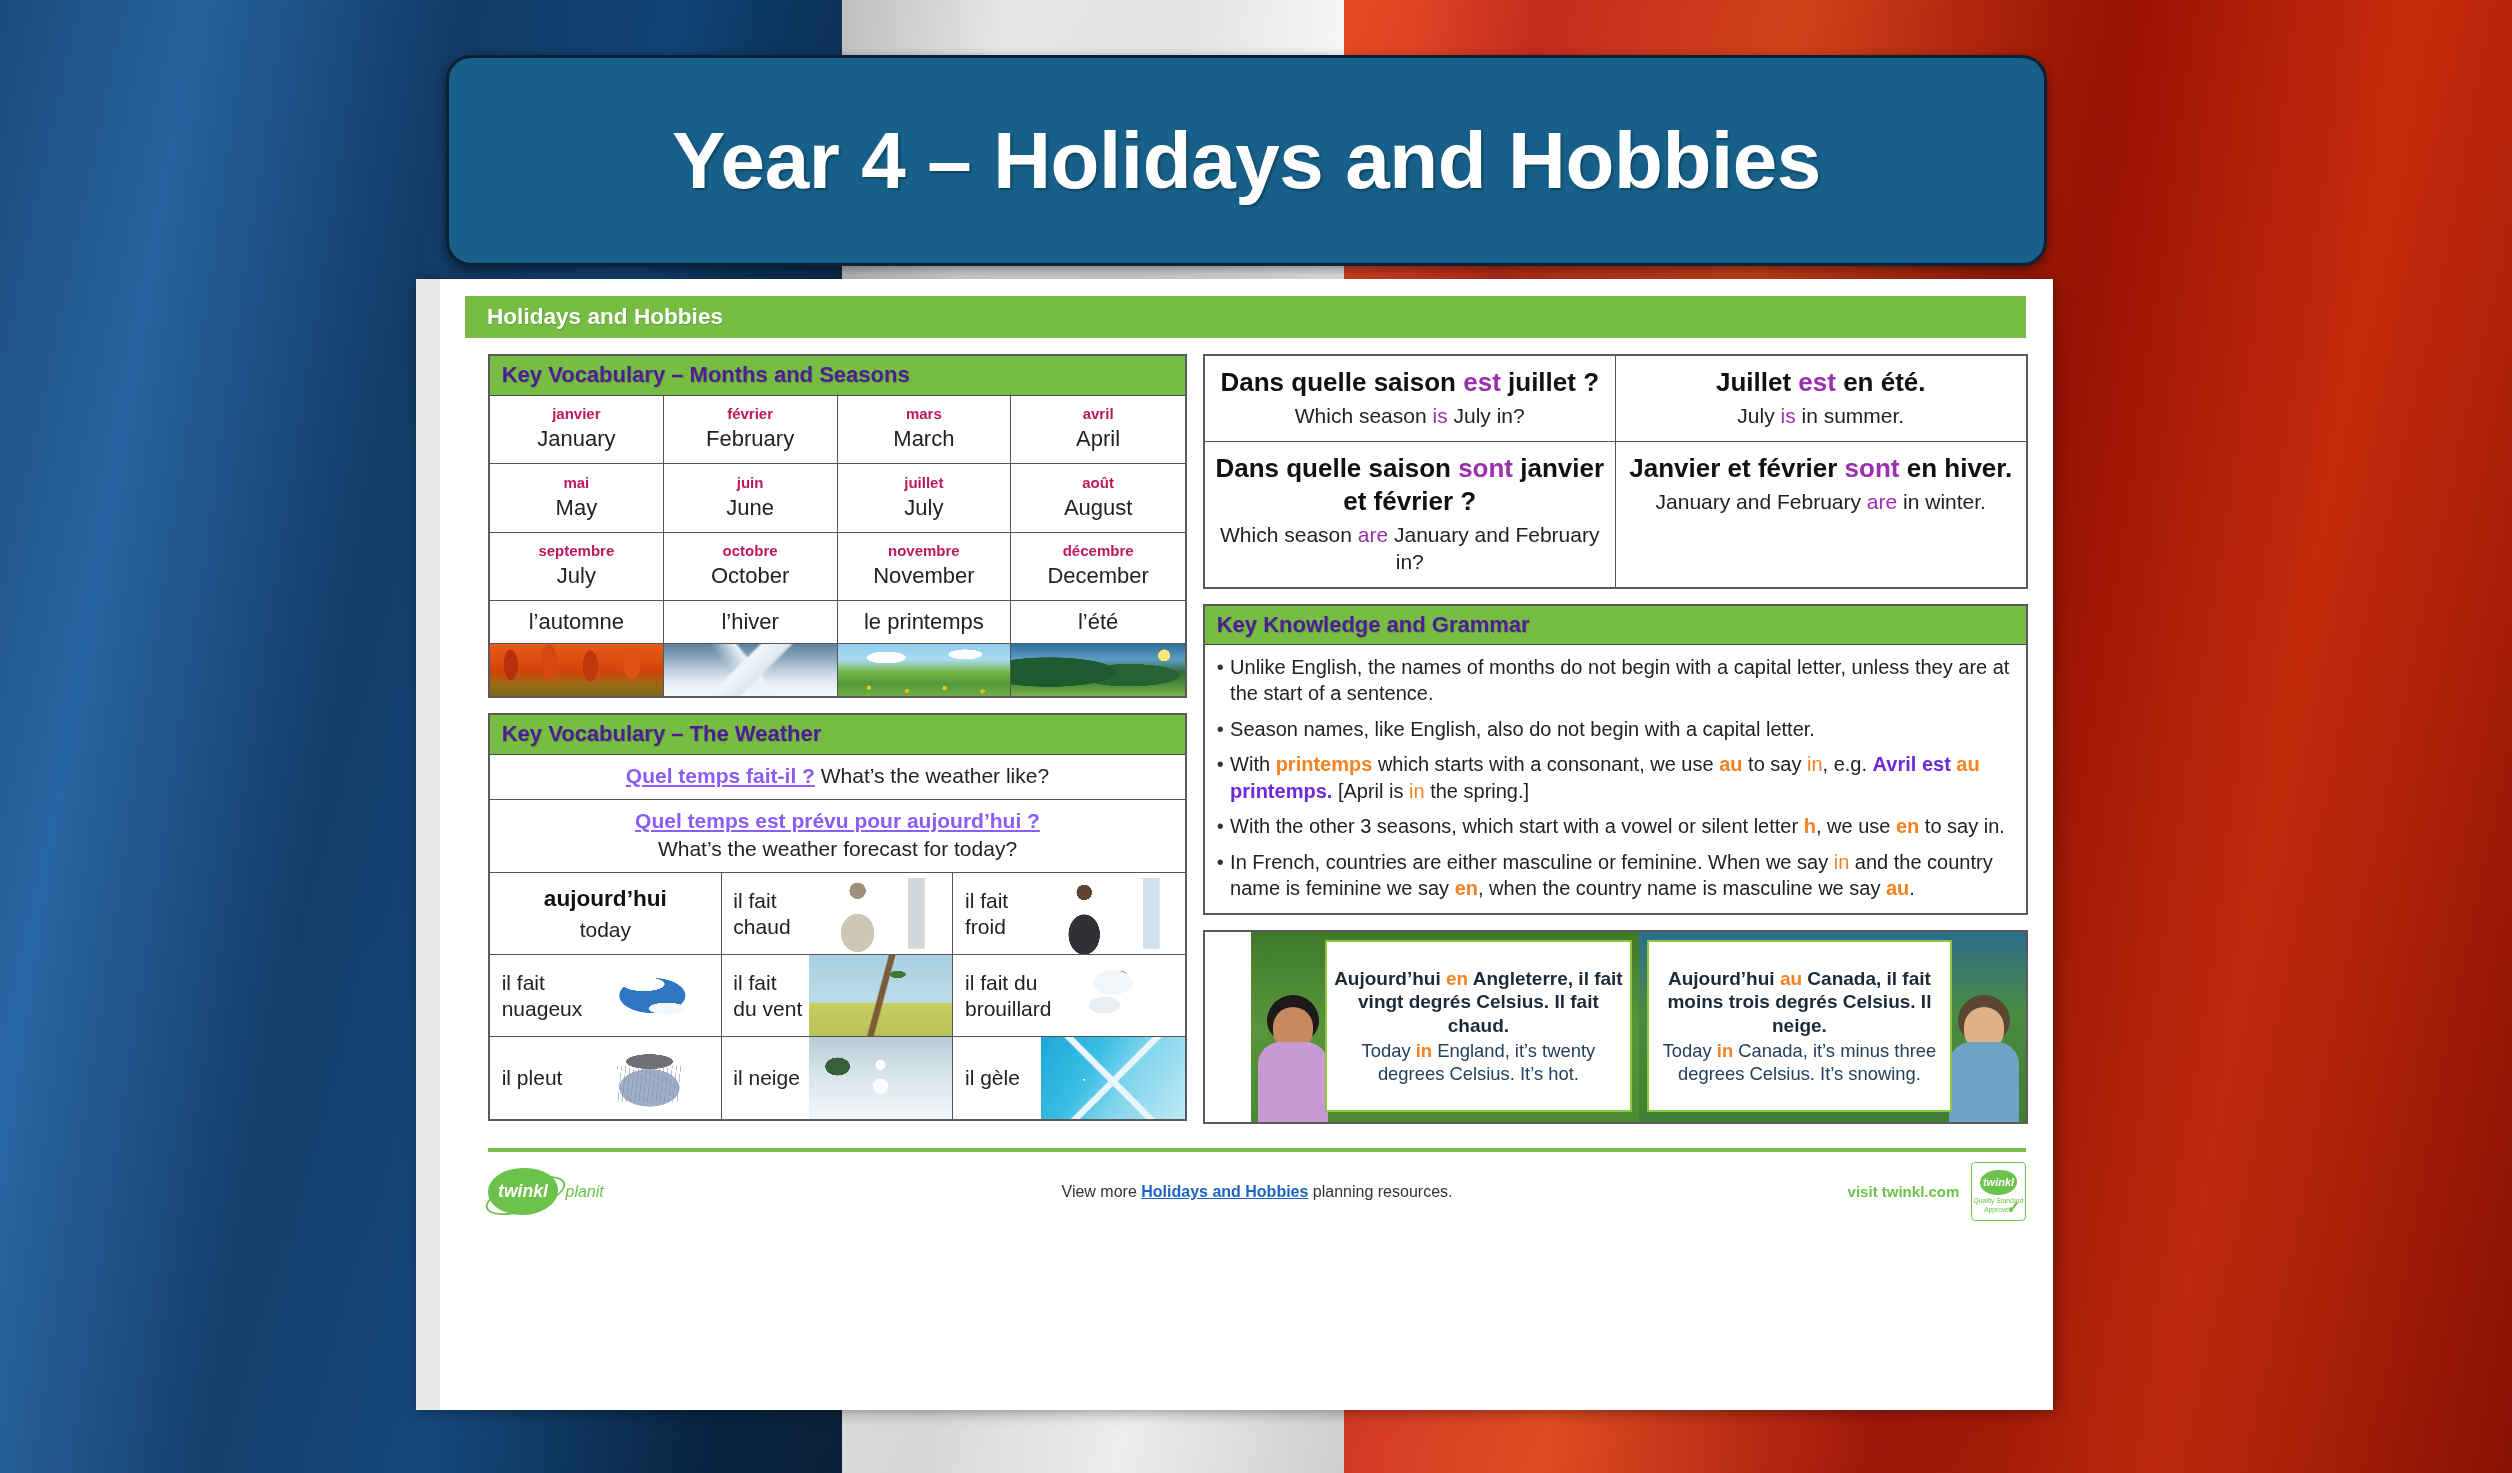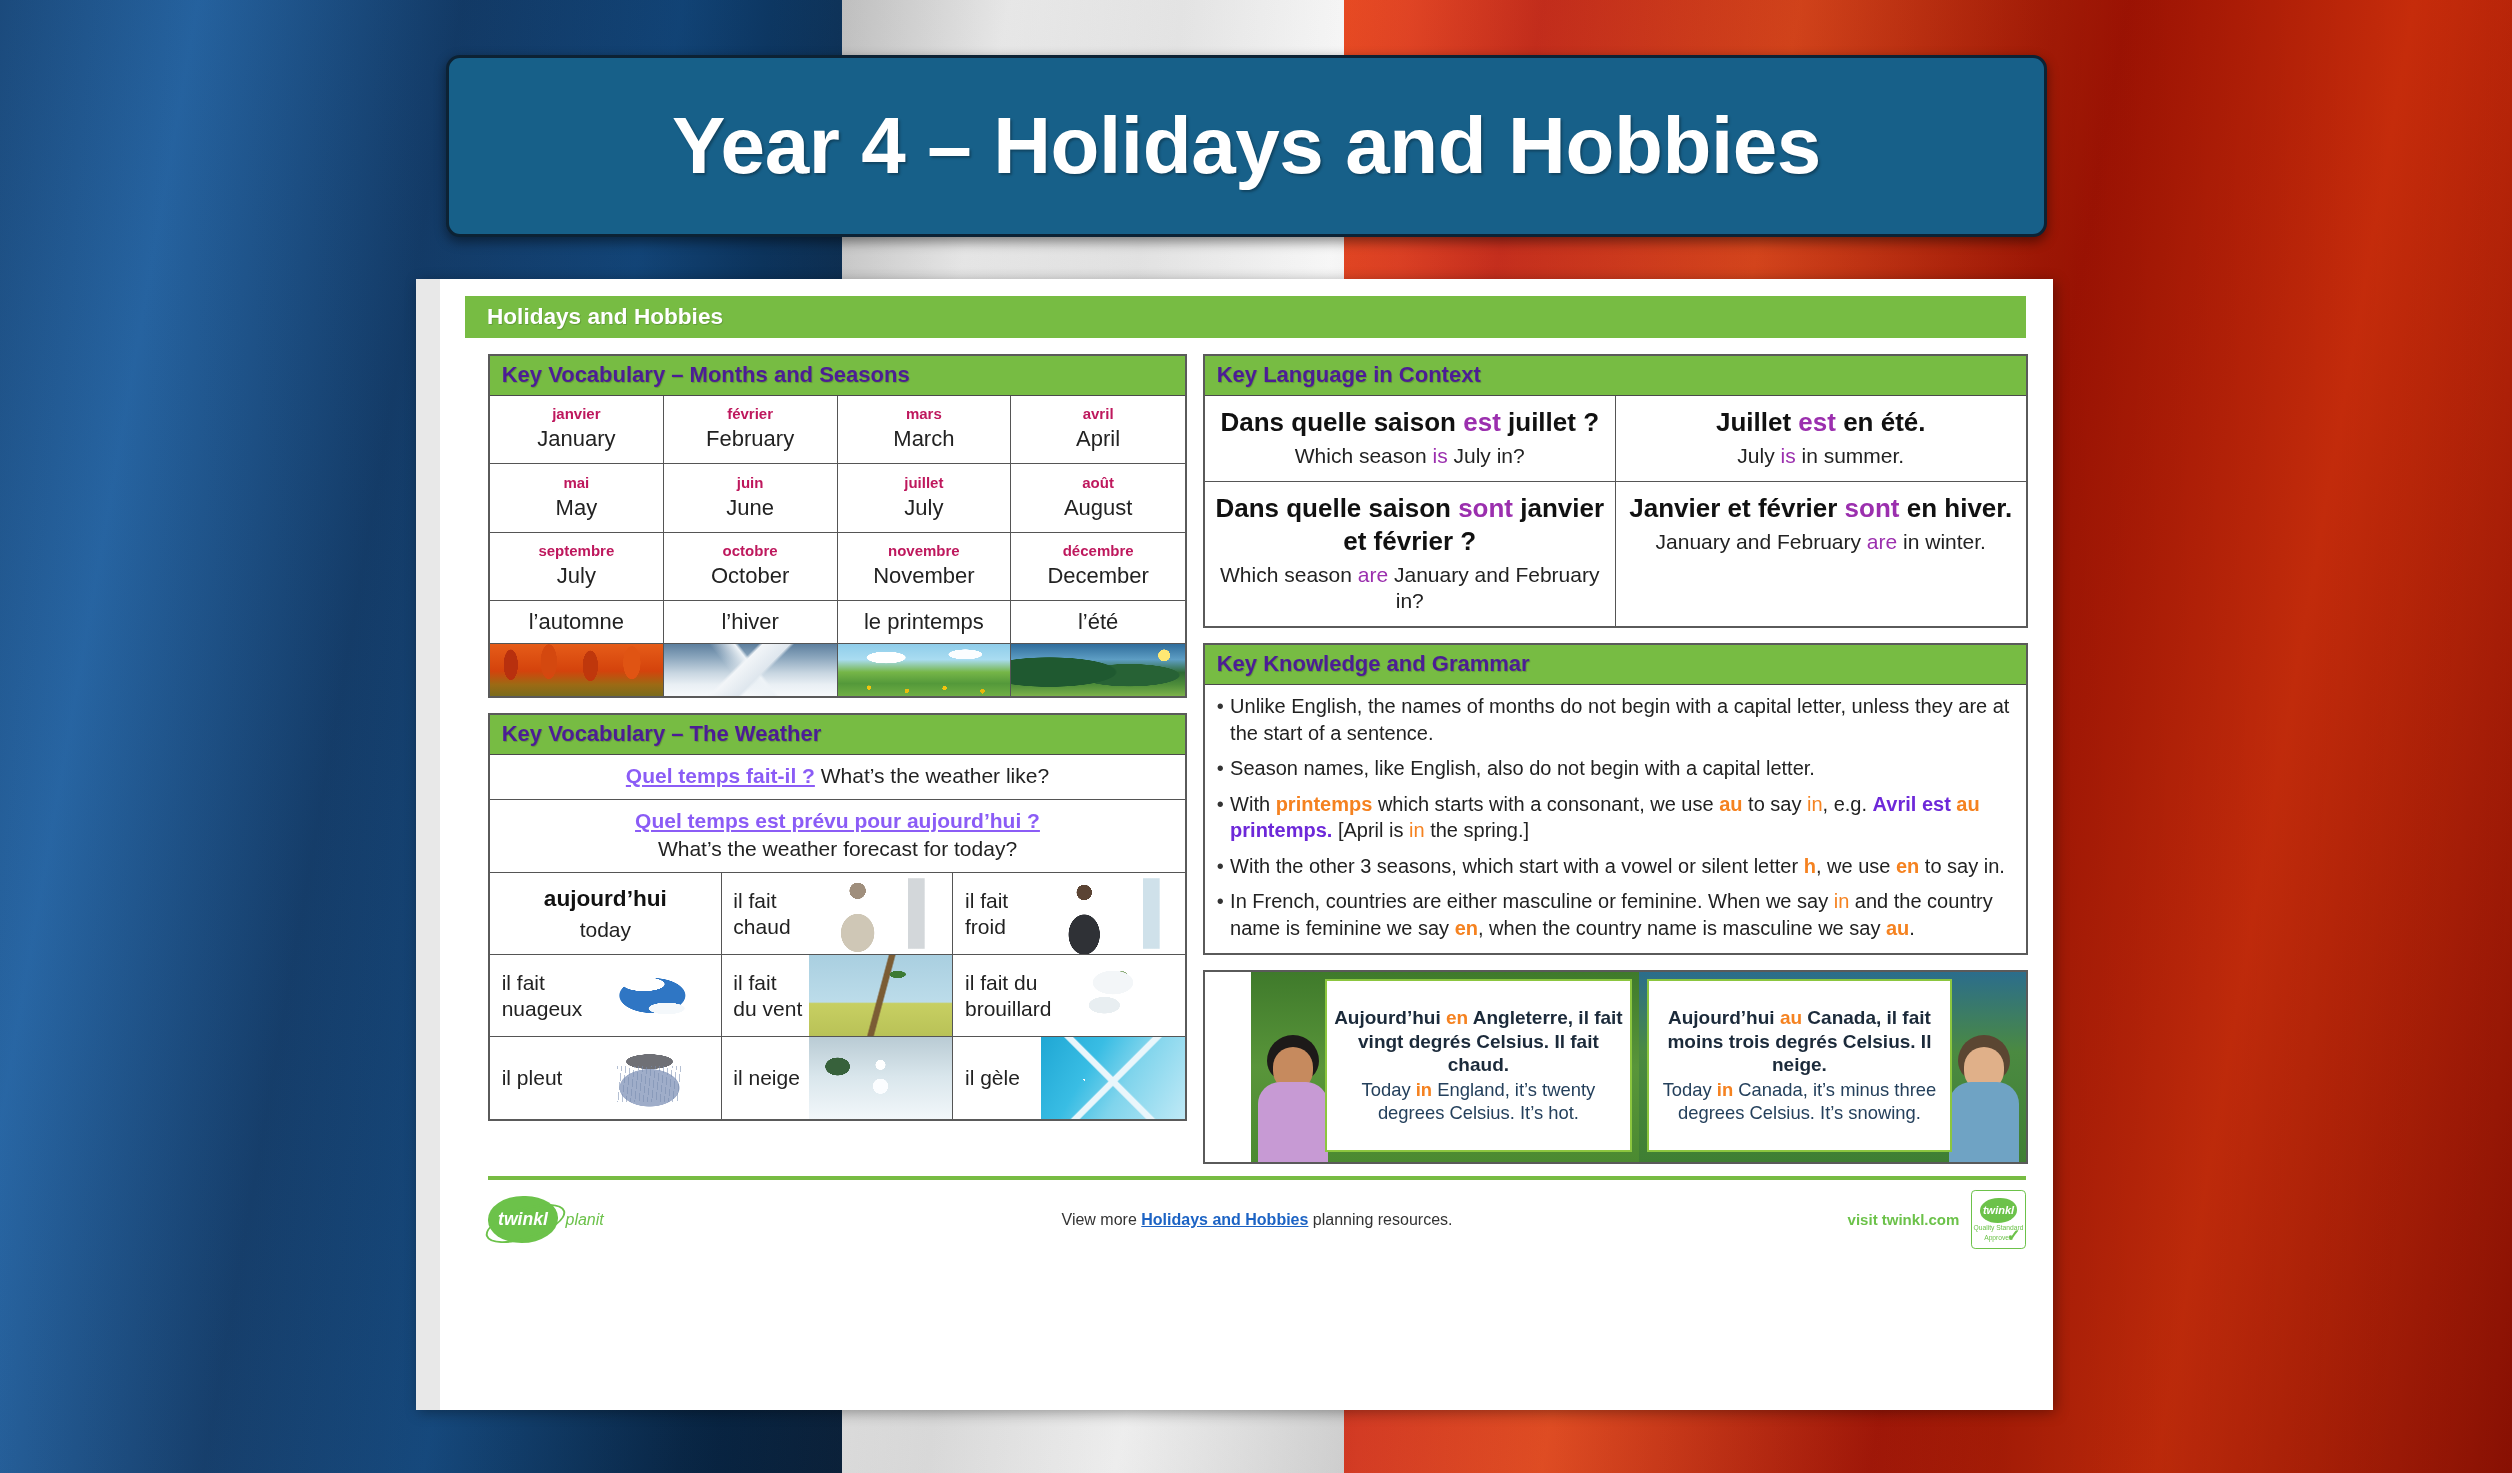--- a/index.html
+++ b/index.html
@@ -29,24 +29,24 @@
     position: absolute; inset: 0;
     background:
       linear-gradient(92deg, rgba(255,255,255,0.06) 0%, rgba(0,0,0,0.14) 30%,
         rgba(255,255,255,0.10) 55%, rgba(0,0,0,0.18) 80%, rgba(0,0,0,0.05) 100%);
   }
 
   
   .title-banner {
     position: absolute;
     left: 446px; top: 55px;
-    width: 1601px; height: 182px;
+    width: 1601px; height: 211px;
     background: #176089;
     border: 3.3px solid #0c2234;
-    border-radius: 14px;
+    border-radius: 25px;
     display: flex; align-items: center; justify-content: center;
     box-shadow: 0 4.2px 11.7px rgba(0,0,0,0.45);
   }
   .title-text {
     color: #ffffff;
     font-size: 80px;
     font-weight: bold;
     letter-spacing: -0.4px;
     font-family: "Liberation Sans", sans-serif;
     text-shadow: 1.7px 1.7px 2.5px rgba(0,0,0,0.30);
@@ -511,21 +511,20 @@
                 <div class="wx-art art-gele"></div>
               </div>
             </div>
         </div>
 
       </div>
 
       <div class="col-right">
 
         <div class="panel">
-          <div class="panel-head">Key Language in Context</div>
           <div class="klc-grid" id="context-grid">
               <div class="klc-cell">
                 <div class="klc-fr">Dans quelle saison <span class="hl-purple">est</span> juillet ?</div>
                 <div class="klc-en">Which season <span class="hl-purple">is</span> July in?</div>
               </div>
               <div class="klc-cell">
                 <div class="klc-fr">Juillet <span class="hl-purple">est</span> en été.</div>
                 <div class="klc-en">July <span class="hl-purple">is</span> in summer.</div>
               </div>
               <div class="klc-cell">

